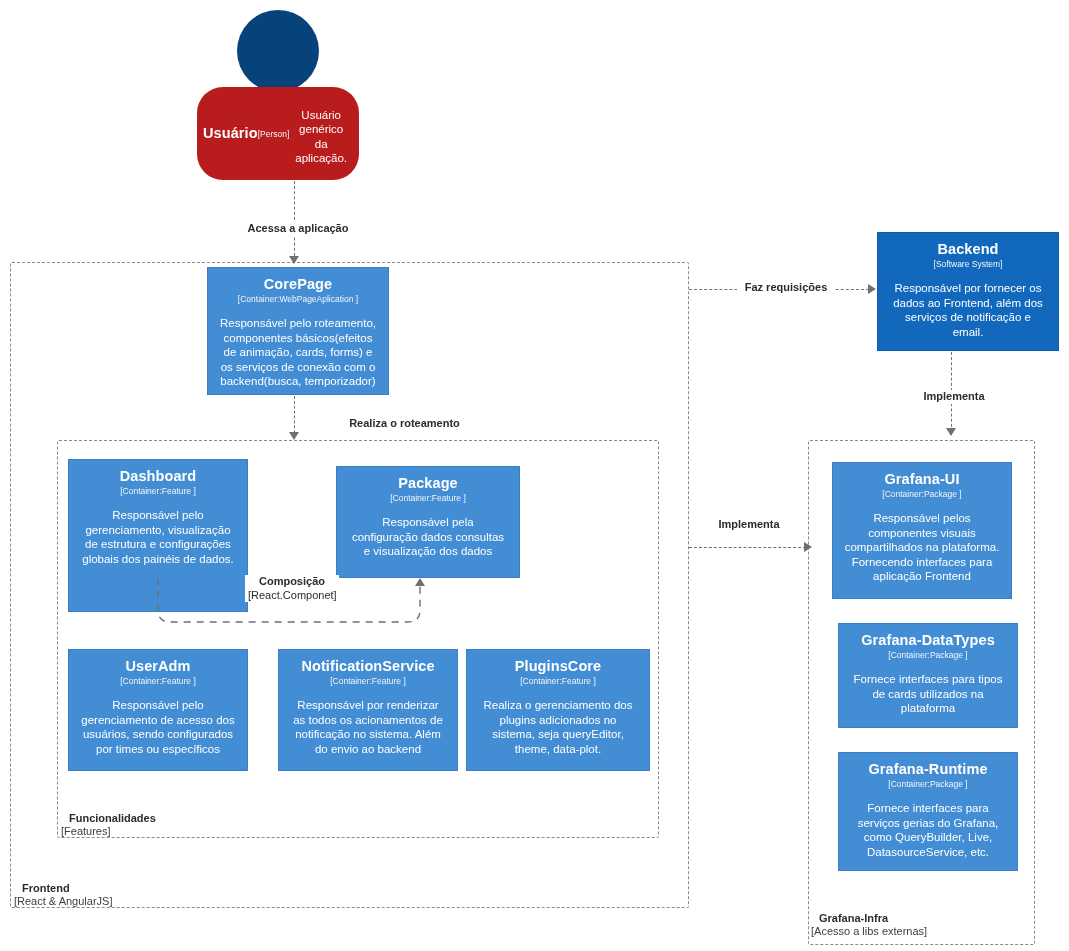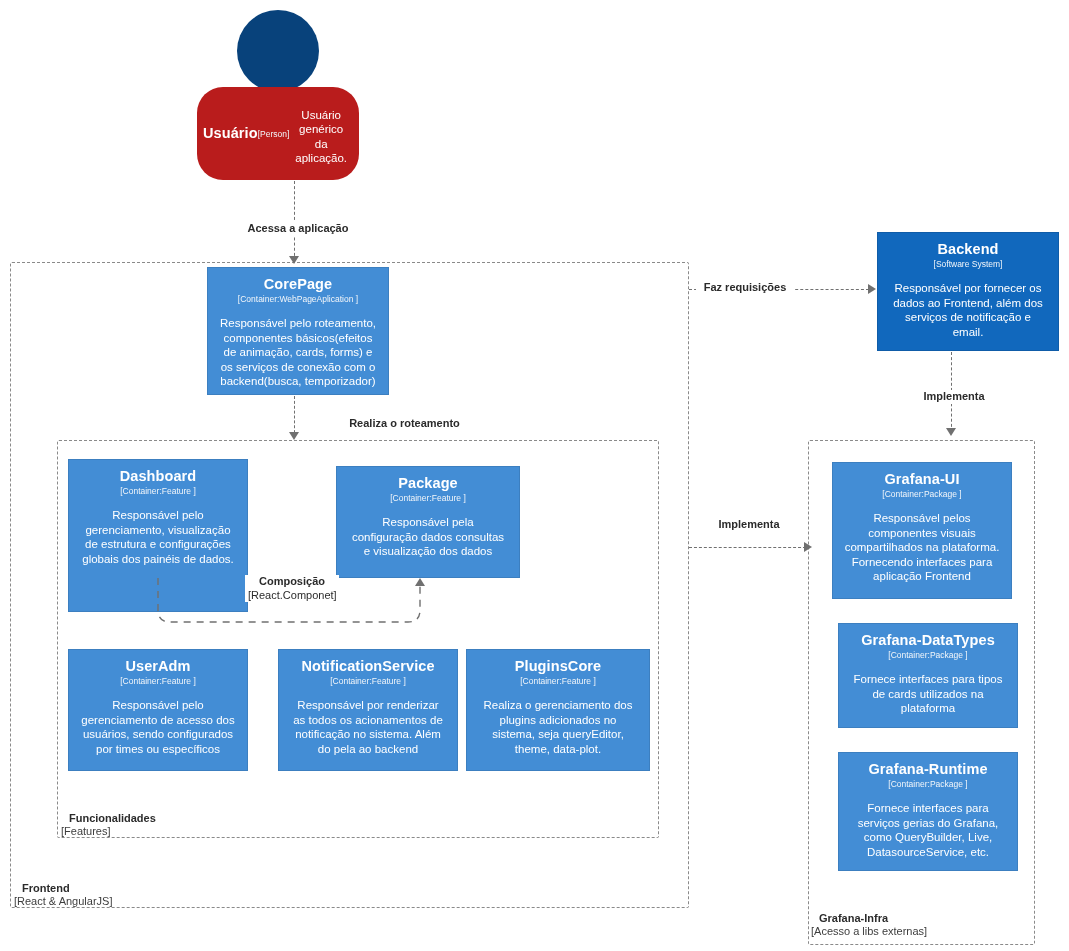--- a/index.html
+++ b/index.html
@@ -205,21 +205,21 @@
   </div>
 
   <div class="c4box container" style="left:207px; top:267px; width:182px; height:128px;">
     <div class="c4-title">CorePage</div>
     <div class="c4-type">[Container:WebPageAplication ]</div>
     <div class="c4-desc">Responsável pelo roteamento, componentes básicos(efeitos de animação, cards, forms) e os serviços de conexão com o backend(busca, temporizador)</div>
   </div>
 
   <div class="rel-line rel-h" style="left:689px; top:289px; width:180px;"></div>
   <div class="arrow-right" style="left:868px; top:284px;"></div>
-  <div class="rel-label" style="left:696px; top:281px; width:92px;">
+  <div class="rel-label" style="left:737px; top:281px; width:92px;">
     <span>Faz requisições</span>
   </div>
 
   <div class="rel-line rel-v" style="left:951px; top:352px; height:80px;"></div>
   <div class="arrow-down" style="left:946px; top:428px;"></div>
   <div class="rel-label" style="left:911px; top:390px; width:80px;">
     <span>Implementa</span>
   </div>
 
   <div class="rel-line rel-v" style="left:294px; top:396px; height:42px;"></div>
@@ -251,21 +251,21 @@
 
   <div class="c4box container" style="left:68px; top:649px; width:180px; height:122px;">
     <div class="c4-title">UserAdm</div>
     <div class="c4-type">[Container:Feature ]</div>
     <div class="c4-desc">Responsável pelo gerenciamento de acesso dos usuários, sendo configurados por times ou específicos</div>
   </div>
 
   <div class="c4box container" style="left:278px; top:649px; width:180px; height:122px;">
     <div class="c4-title">NotificationService</div>
     <div class="c4-type">[Container:Feature ]</div>
-    <div class="c4-desc">Responsável por renderizar as todos os acionamentos de notificação no sistema. Além do pela ao backend</div>
+    <div class="c4-desc">Responsável por renderizar as todos os acionamentos de notificação no sistema. Além do envio ao backend</div>
   </div>
 
   <div class="c4box container" style="left:466px; top:649px; width:184px; height:122px;">
     <div class="c4-title">PluginsCore</div>
     <div class="c4-type">[Container:Feature ]</div>
     <div class="c4-desc">Realiza o gerenciamento dos plugins adicionados no sistema, seja queryEditor, theme, data-plot.</div>
   </div>
 
   <div class="rel-line rel-h" style="left:689px; top:547px; width:117px;"></div>
   <div class="arrow-right" style="left:804px; top:542px;"></div>

